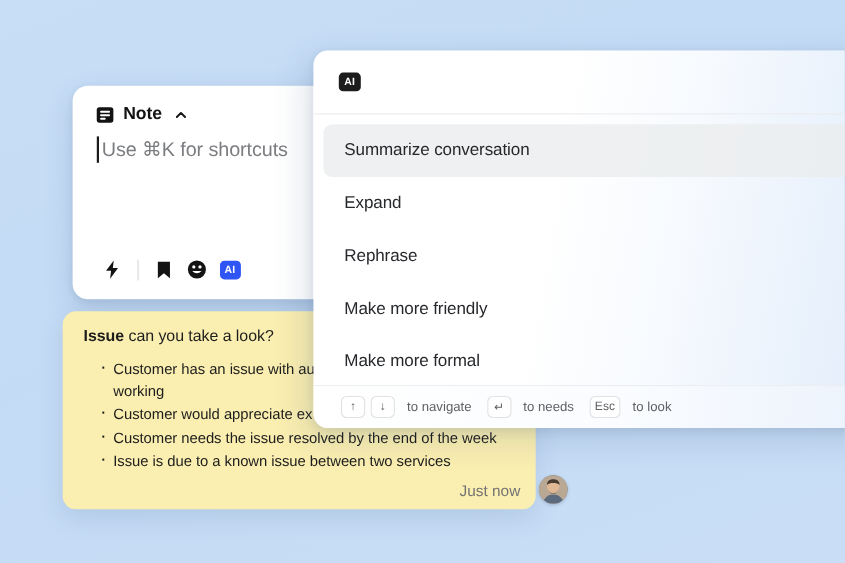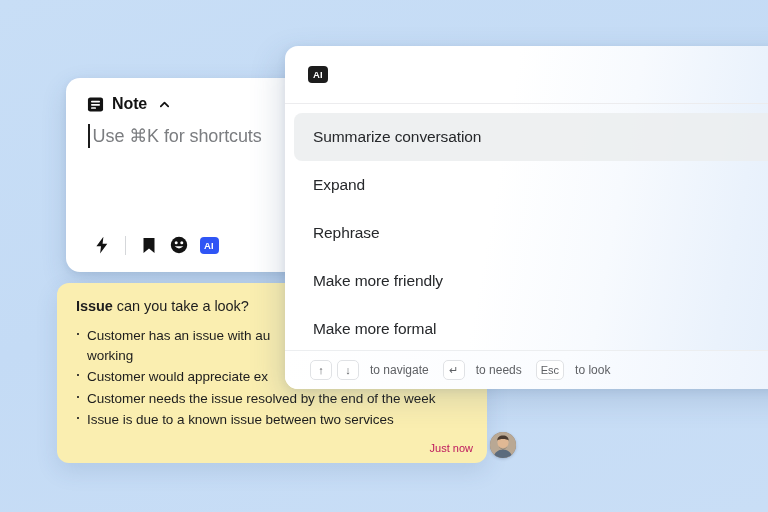--- a/index.html
+++ b/index.html
@@ -127,21 +127,21 @@
     overflow: hidden;
   }
   .yn-lead {
     font-size: 14.5px;
     color: #1d1d1d;
     padding: 15px 0 0 19px;
     letter-spacing: -0.05px;
   }
   .yn-lead b { font-weight: bold; }
   .yn-list {
-    margin: 12px 0 0 0;
+    margin: 12px 0 0 16px;
     padding: 0 0 0 30px;
     list-style: none;
   }
   .yn-list li {
     position: relative;
     font-size: 13.5px;
     line-height: 19.5px;
     color: #1d1d1d;
     margin-bottom: 2px;
     letter-spacing: -0.05px;
@@ -151,22 +151,22 @@
     position: absolute;
     left: -12px;
     top: -2px;
     font-size: 18px;
     color: #1d1d1d;
   }
   .yn-time {
     position: absolute;
     right: 14px;
     bottom: 9px;
-    font-size: 11px;
-    color: #be185d;
+    font-size: 14px;
+    color: #737373;
   }
   .avatar {
     position: absolute;
     left: 490px;
     top: 432px;
     width: 26px;
     height: 26px;
     border-radius: 50%;
     overflow: hidden;
     box-shadow: 0 1px 3px rgba(40, 60, 90, 0.25);

